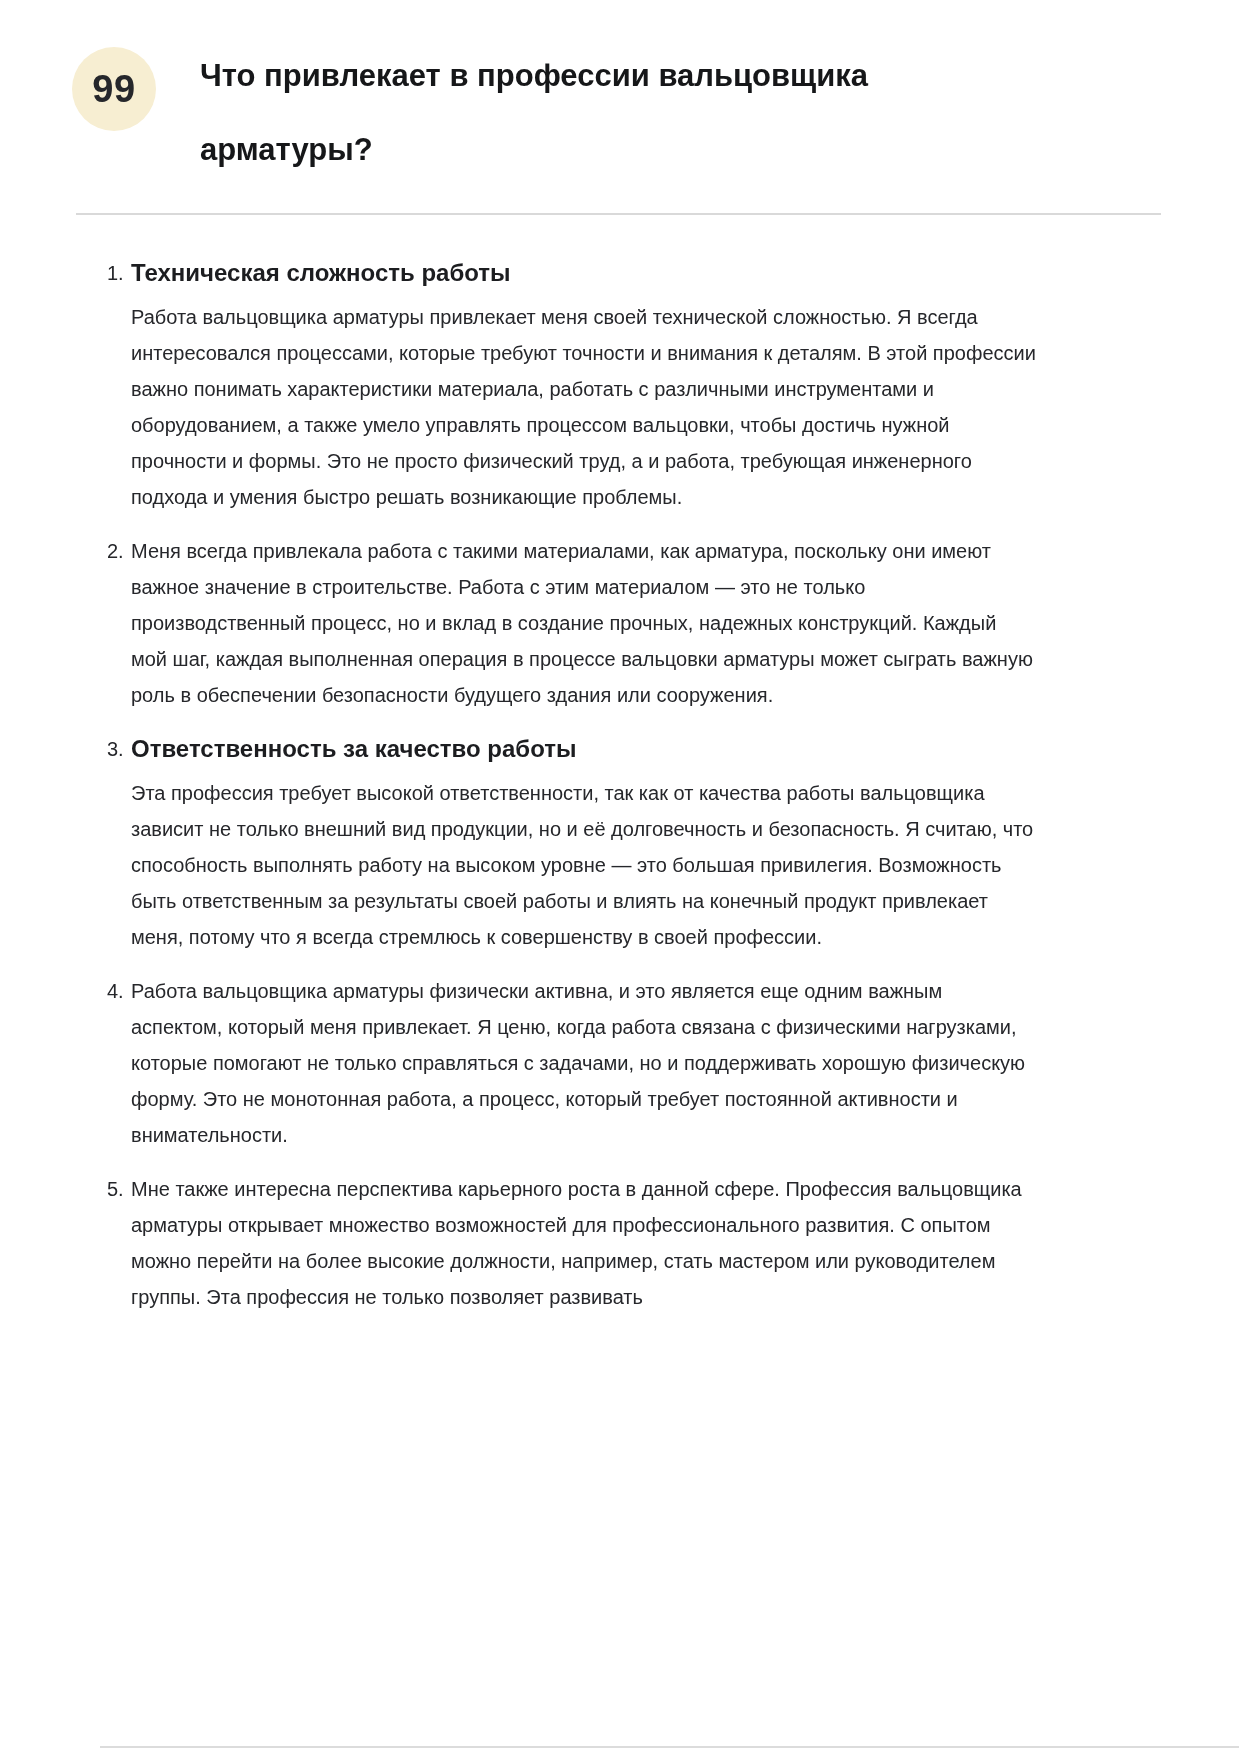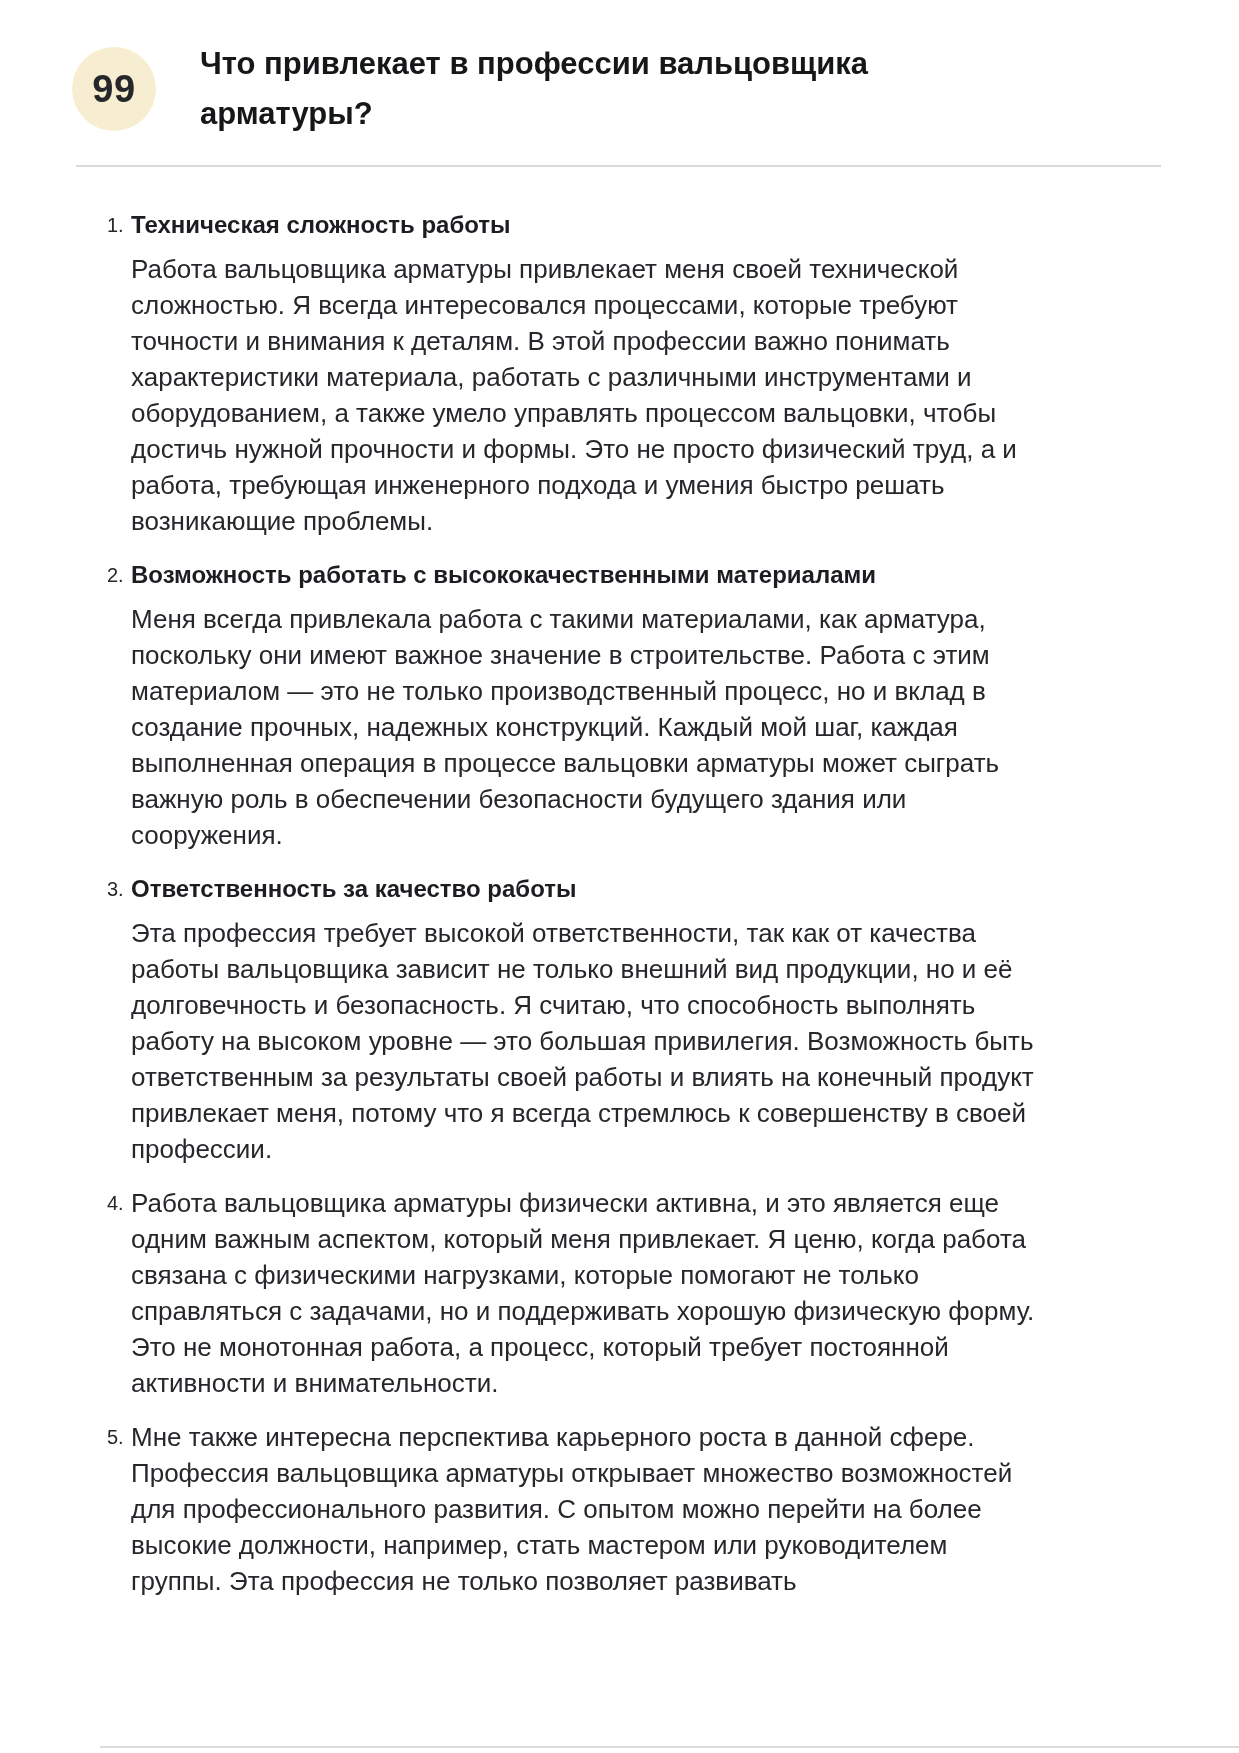--- a/index.html
+++ b/index.html
@@ -36,21 +36,21 @@
   }
   .badge-number {
     font-size: 38px;
     font-weight: 700;
     color: #26272b;
     letter-spacing: 0.5px;
   }
   .page-title {
     font-size: 31px;
     font-weight: 700;
-    line-height: 50px;
+    line-height: 74px;
     color: #161719;
     max-width: 800px;
   }
   .divider {
     border: none;
     height: 2px;
     background: #d9d9d9;
     margin: 26px 78px 0 76px;
   }
   .answer-list {
@@ -74,21 +74,21 @@
     max-width: 905px;
   }
   .item-heading {
     font-size: 24px;
     font-weight: 700;
     line-height: 36px;
     color: #1c1d20;
     margin-bottom: 8px;
   }
   .item-body {
-    font-size: 26px;
+    font-size: 20px;
     font-weight: 400;
     line-height: 36px;
     color: #26272b;
   }
   .bottom-line {
     position: absolute;
     left: 100px;
     right: 0;
     bottom: 5px;
     height: 2px;
@@ -115,21 +115,20 @@
       <span class="item-num">1.</span>
       <div class="item-content">
         <h2 class="item-heading">Техническая сложность работы</h2>
         <p class="item-body">Работа вальцовщика арматуры привлекает меня своей технической сложностью. Я всегда интересовался процессами, которые требуют точности и внимания к деталям. В этой профессии важно понимать характеристики материала, работать с различными инструментами и оборудованием, а также умело управлять процессом вальцовки, чтобы достичь нужной прочности и формы. Это не просто физический труд, а и работа, требующая инженерного подхода и умения быстро решать возникающие проблемы.</p>
       </div>
     </li>
 
     <li class="item">
       <span class="item-num">2.</span>
       <div class="item-content">
-        <h2 class="item-heading">Возможность работать с высококачественными материалами</h2>
         <p class="item-body">Меня всегда привлекала работа с такими материалами, как арматура, поскольку они имеют важное значение в строительстве. Работа с этим материалом — это не только производственный процесс, но и вклад в создание прочных, надежных конструкций. Каждый мой шаг, каждая выполненная операция в процессе вальцовки арматуры может сыграть важную роль в обеспечении безопасности будущего здания или сооружения.</p>
       </div>
     </li>
 
     <li class="item">
       <span class="item-num">3.</span>
       <div class="item-content">
         <h2 class="item-heading">Ответственность за качество работы</h2>
         <p class="item-body">Эта профессия требует высокой ответственности, так как от качества работы вальцовщика зависит не только внешний вид продукции, но и её долговечность и безопасность. Я считаю, что способность выполнять работу на высоком уровне — это большая привилегия. Возможность быть ответственным за результаты своей работы и влиять на конечный продукт привлекает меня, потому что я всегда стремлюсь к совершенству в своей профессии.</p>
       </div>

